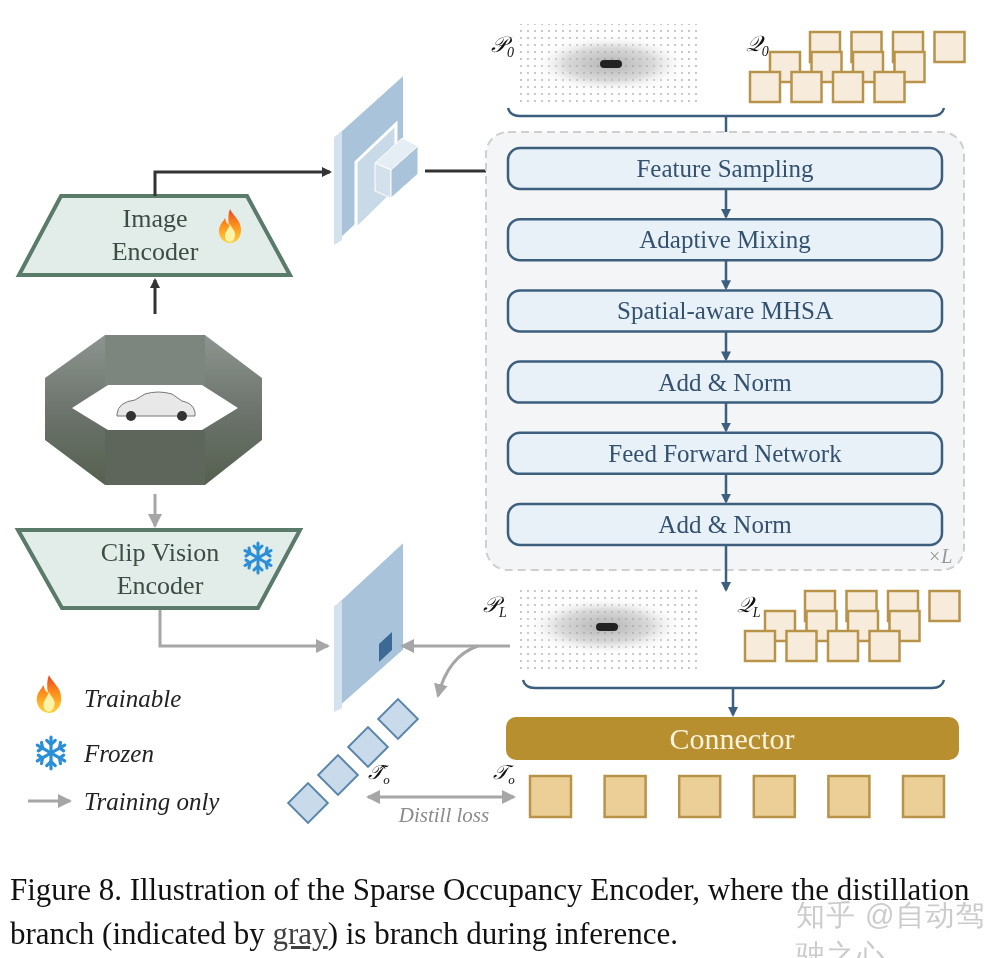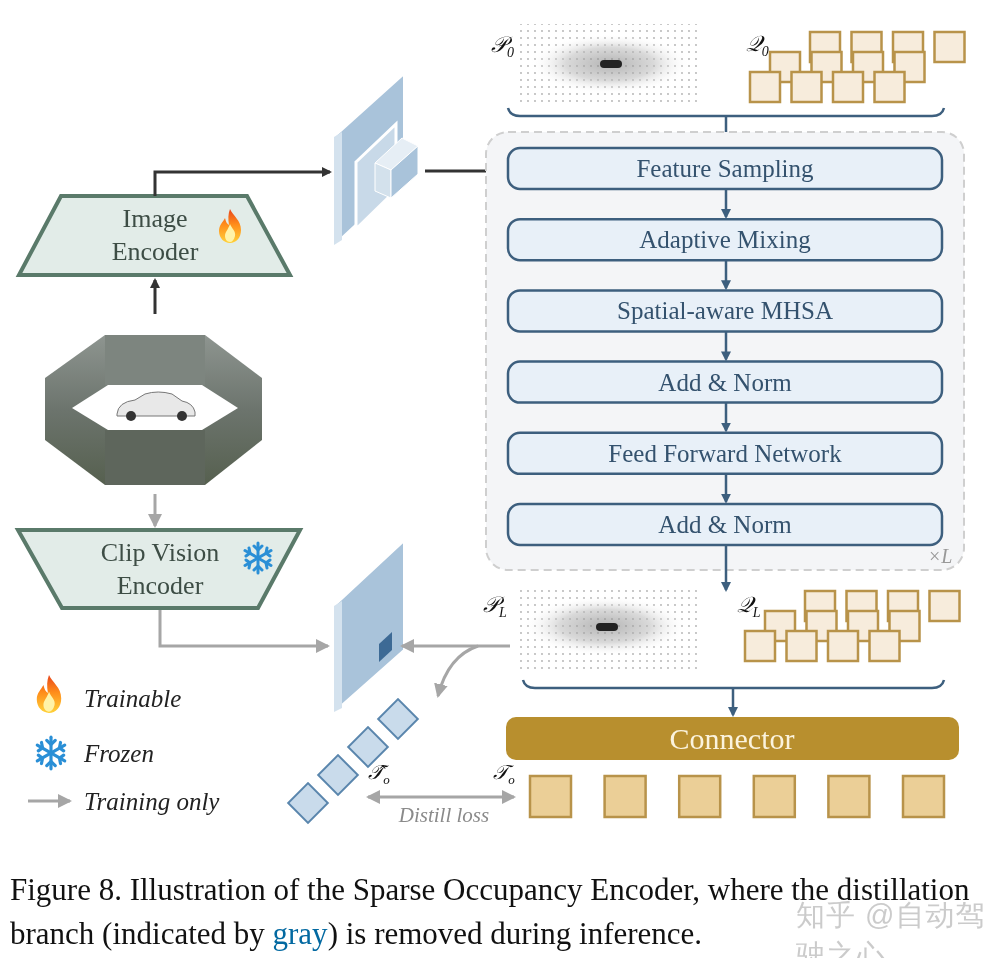--- a/index.html
+++ b/index.html
@@ -8,21 +8,21 @@
   #diagram { position: absolute; left: 0; top: 0; }
   .stage-label { font-family: "Liberation Serif", serif; font-size: 25px; fill: #34526e; }
   .enc-label { font-family: "Liberation Serif", serif; font-size: 26px; fill: #3d4d45; }
   .legend-text { font-family: "Liberation Serif", serif; font-style: italic; font-size: 25px; fill: #222; }
   .math { font-family: "Liberation Serif", serif; font-style: italic; fill: #111; }
   .connector-text { font-family: "Liberation Serif", serif; font-size: 30px; fill: #fbf3dd; }
   .distill-text { font-family: "Liberation Serif", serif; font-style: italic; font-size: 21px; fill: #8a8a8a; }
   .repeat-text { font-family: "Liberation Serif", serif; font-style: italic; font-size: 20px; fill: #999; }
   .caption { position: absolute; left: 10px; top: 868px; width: 975px;
              font-family: "Liberation Serif", serif; font-size: 31px; line-height: 44px; color: #111; }
-  .caption .gray { color: #0369a1; }
+  .caption .gray { color: #404040; text-decoration: underline; }
   .watermark { position: absolute; left: 796px; top: 896px; font-family: Liberation Sans, sans-serif;
                font-size: 29px; color: rgba(160,160,160,0.55); letter-spacing: 1px; }
 </style>
 </head>
 <body>
 
 <svg id="diagram" width="988" height="860" viewBox="0 0 988 860" xmlns="http://www.w3.org/2000/svg">
   <defs>
     <marker id="arrDark" markerWidth="10" markerHeight="10" refX="8" refY="5" orient="auto" markerUnits="userSpaceOnUse">
       <path d="M0,0 L10,5 L0,10 z" fill="#333"></path>
@@ -236,14 +236,14 @@
   <g>
     <use href="#flame" x="32" y="674" width="34" height="40"></use>
     <text class="legend-text" x="84" y="707">Trainable</text>
     <use href="#snow" x="32" y="734" width="38" height="38"></use>
     <text class="legend-text" x="84" y="762">Frozen</text>
     <line x1="28" y1="801" x2="70" y2="801" stroke="#a6a6a6" stroke-width="3" marker-end="url(#arrGray)"></line>
     <text class="legend-text" x="84" y="810">Training only</text>
   </g>
 </svg>
 
-<div class="caption"><span>Figure 8. Illustration of the Sparse Occupancy Encoder, where the distillation branch (indicated by </span><span class="gray">gray</span><span>) is removed during inference.</span></div>
+<div class="caption"><span>Figure 8. Illustration of the Sparse Occupancy Encoder, where the distillation branch (indicated by </span><span class="gray">gray</span><span>) is branch during inference.</span></div>
 <div class="watermark">知乎 @自动驾驶之心</div>
 
 </body></html>

